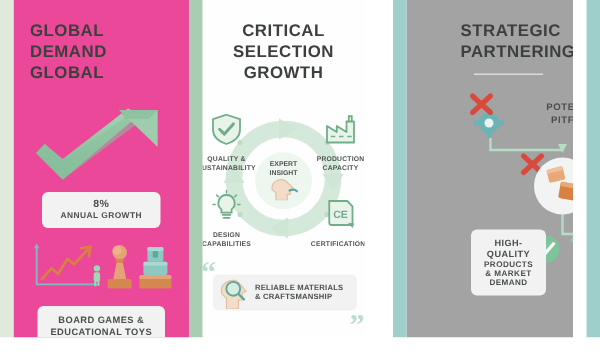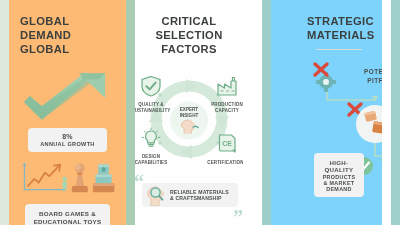--- a/index.html
+++ b/index.html
@@ -20,23 +20,23 @@
   .edge-mid2   { left:262px; background:#9fcfcb; }
   .edge-right  { right:0; background:#9fcfcb; }
 
   
   .panel {
     position:absolute; top:0; bottom:0;
     padding:14px 11px 6px 11px;
     display:flex; flex-direction:column;
     overflow:hidden;
   }
-  .p1 { left:9px;   width:117px; background:#fdba74; }
+  .p1 { left:9px;   width:117px; background:#ec4899; }
   .p2 { left:135px; width:108px; background:#fdfefd; }
-  .p3 { left:271px; width:111px; background:#7dd3fc;padding-left:36px; }
+  .p3 { left:271px; width:111px; background:#a3a3a3;padding-left:36px; }
 
   .ptitle {
     font-size:11.2px; font-weight:bold; color:#3b3f3d;
     letter-spacing:.35px; line-height:1.26;
   }
   .p1 .ptitle { text-align:left; }
   .p2 .ptitle, .p3 .ptitle { text-align:center; }
 
   .rule {
     height:1px; background:#d9dcda; margin:7px 0 4px 0;
@@ -174,21 +174,21 @@
     <div class="pill pill-toys">
       <span class="sub" style="font-size:6.2px">BOARD GAMES &amp;</span>
       <span class="sub" style="font-size:6.2px">EDUCATIONAL TOYS</span>
     </div>
   </div>
 </section>
 
 <section class="panel p2">
   <div class="ptitle">
     <span>CRITICAL</span><br>
-    <span>SELECTION FACTORS</span>
+    <span>SELECTION GROWTH</span>
   </div>
   <div class="rule"></div>
 
   <div class="p2body">
     <div class="cycle">
 
       <svg width="118" height="100" viewBox="0 0 118 100" style="position:absolute;left:0;top:0">
         <g fill="none" stroke="#d5e9da" stroke-width="11" stroke-linecap="butt">
           <path d="M59 17 A33 33 0 0 1 92 50"></path>
           <path d="M92 50 A33 33 0 0 1 59 83"></path>
@@ -291,21 +291,21 @@
           <span>&amp; CRAFTSMANSHIP</span>
         </div>
       </div>
     </div>
   </div>
 </section>
 
 <section class="panel p3">
   <div class="ptitle">
     <span>STRATEGIC</span><br>
-    <span>MATERIALS</span>
+    <span>PARTNERING</span>
   </div>
   <div class="rule"></div>
 
   <div class="p3body">
     <div class="pplabel">
       <span>POTENTIAL</span><br>
       <span>PITFALLS</span>
     </div>
 
     <svg class="flow" viewBox="0 0 120 150">

